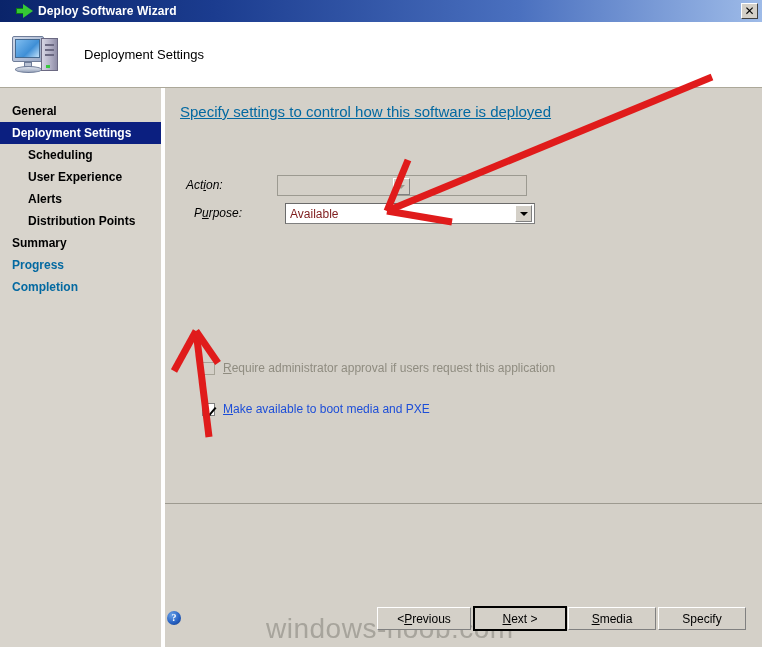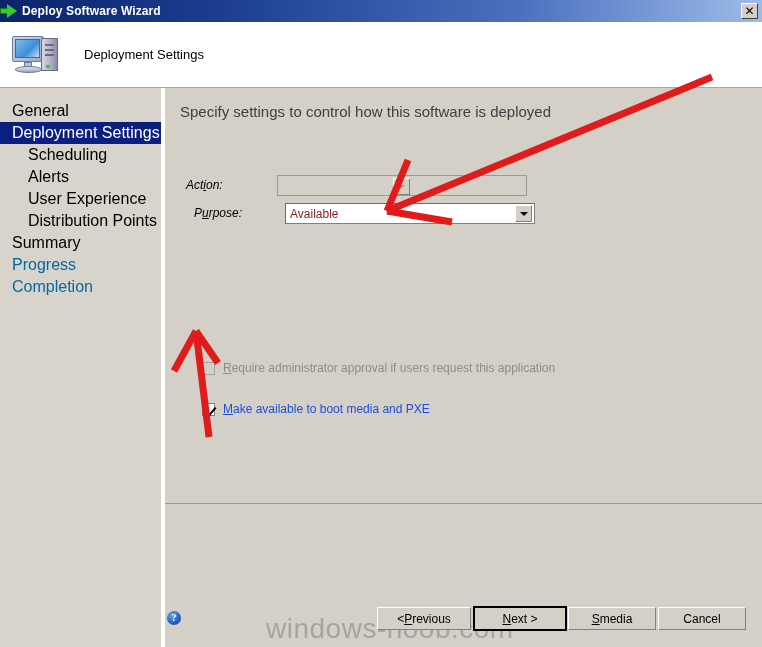--- a/index.html
+++ b/index.html
@@ -22,21 +22,21 @@
   }
 
   
   #titlebar {
     position: absolute;
     left: 0; top: 0;
     width: 762px; height: 22px;
     background: linear-gradient(to right, #0a246a 0%, #1b3c8f 28%, #4a70bf 68%, #9ebbe8 100%);
     display: flex;
     align-items: center;
-    padding-left: 0;
+    padding-left: 16px;
     box-sizing: border-box;
   }
   #title-arrow-icon {
     width: 18px; height: 14px;
     position: relative;
     flex: 0 0 auto;
     margin-right: 4px;
   }
   #title-arrow-icon .shaft {
     position: absolute;
@@ -179,48 +179,50 @@
     padding-top: 12px;
     box-sizing: border-box;
   }
   #sidebar-divider {
     position: absolute;
     left: 161px; top: 0;
     width: 4px; height: 559px;
     background: #ffffff;
   }
   .nav-item {
-    font-size: 16px;
+    font-size: 12px;
     color: #000000;
     height: 22px;
     line-height: 22px;
     padding-left: 12px;
     white-space: nowrap;
     box-sizing: border-box;
+    font-weight: bold;
   }
   .nav-item.indent { padding-left: 28px; }
   .nav-item.selected {
     background: #0b1f80;
     color: #ffffff;
   }
   .nav-item.disabled { color: #0369a1; }
 
   
   #content {
     position: absolute;
     left: 165px; top: 0;
     width: 597px; height: 559px;
     background: #d4d0c8;
   }
   #page-heading {
     position: absolute;
     left: 15px; top: 15px;
     font-size: 15px;
-    color: #404040;
-    white-space: nowrap;
+    color: #0369a1;
+    white-space: nowrap;
+    text-decoration: underline;
   }
 
   .field-row {
     position: absolute;
     left: 0;
     height: 22px;
   }
   #row-action  { top: 87px; }
   #row-purpose { top: 115px; }
 
@@ -411,22 +413,22 @@
     </div>
     <div id="header-title">Deployment Settings</div>
   </div>
 
   <div id="body-area">
 
     <div id="sidebar">
       <div class="nav-item">General</div>
       <div class="nav-item selected">Deployment Settings</div>
       <div class="nav-item indent">Scheduling</div>
+      <div class="nav-item indent">User Experience</div>
       <div class="nav-item indent">Alerts</div>
-      <div class="nav-item indent">User Experience</div>
       <div class="nav-item indent">Distribution Points</div>
       <div class="nav-item">Summary</div>
       <div class="nav-item disabled">Progress</div>
       <div class="nav-item disabled">Completion</div>
     </div>
     <div id="sidebar-divider"></div>
 
     <div id="content">
 
       <div id="page-heading">Specify settings to control how this software is deployed</div>
@@ -481,21 +483,21 @@
       <span>ext &gt;</span>
     </div>
   <div class="btn" id="btn-summary">
       <span></span>
       <span class="acc">S</span>
       <span>media</span>
     </div>
   <div class="btn" id="btn-cancel">
       <span></span>
       <span class="acc"></span>
-      <span>Cancel</span>
+      <span>Specify</span>
     </div>
 
   <svg id="annotations" viewBox="0 0 762 647" width="762" height="647">
     <g id="arrow-purpose">
       <line x1="712" y1="77" x2="387" y2="211" stroke="#e01b1b" stroke-width="7" stroke-linecap="butt"></line>
       <line x1="387" y1="211" x2="408" y2="160" stroke="#e01b1b" stroke-width="7" stroke-linecap="butt"></line>
       <line x1="387" y1="211" x2="452" y2="222" stroke="#e01b1b" stroke-width="7" stroke-linecap="butt"></line>
     </g>
     <g id="arrow-checkbox">
       <line x1="209" y1="437" x2="196" y2="331" stroke="#e01b1b" stroke-width="7" stroke-linecap="butt"></line>

